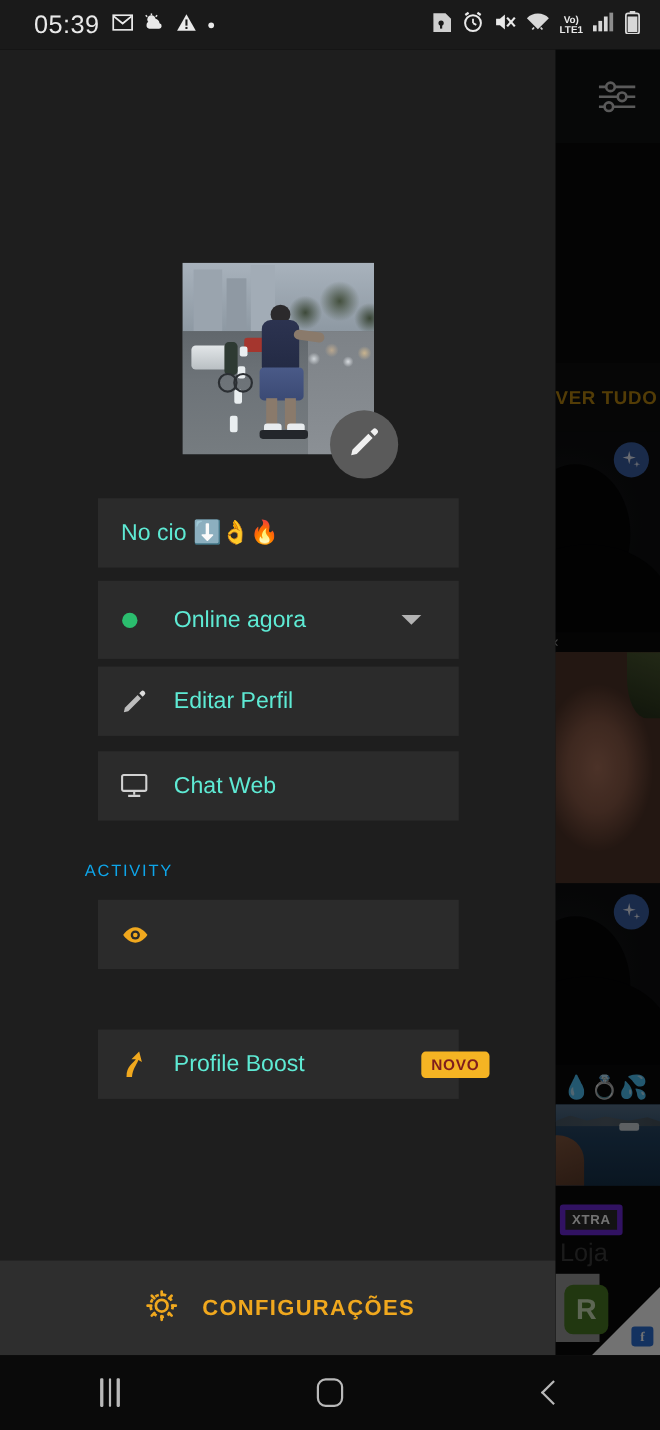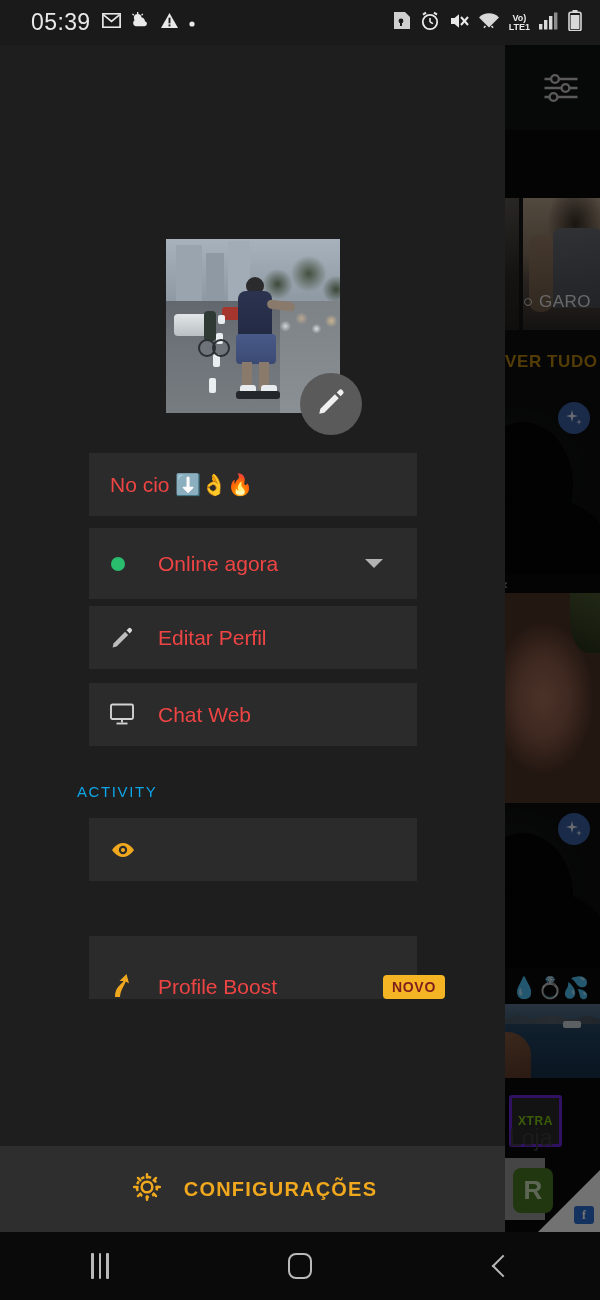--- a/index.html
+++ b/index.html
@@ -151,25 +151,25 @@
     background: linear-gradient(180deg,#59728b,#41607c); }
   .bg-sea .hills { position:absolute; left:0; top:8px; width:95px; height:12px;
     background: linear-gradient(90deg,#4a5a68,#55636f,#46545f); clip-path: polygon(0 60%,14% 18%,30% 55%,48% 25%,70% 58%,88% 30%,100% 62%,100% 100%,0 100%); }
   .bg-sea .boat1 { position:absolute; left:58px; top:17px; width:18px; height:7px; background:#cfd6da; border-radius:2px; }
   .bg-sea .shoulder { position:absolute; left:-22px; bottom:0; width:48px; height:46px;
     background: linear-gradient(160deg,#8a5c42,#5d3b2a); border-radius: 50% 50% 0 0; }
   .bg-xtra {
     position: absolute;
     left: 509px; top: 1095px;
     background: #2a2a2a;
-    color: #84cc16;
+    color: #ffffff;
     font-size: 12px; font-weight: bold; letter-spacing: .6px;
-    padding: 16px 6px;
+    padding: 2px 6px;
     border-radius: 3px;
-    border: 3px solid #6d28d9;
+    border: 5px solid #6d28d9;
   }
   .bg-loja {
     position: absolute;
     left: 509px; top: 1125px;
     font-size: 23px;
     color: #3d3d3d;
   }
   .bg-green-card {
     position: absolute;
     left: 505px; top: 1158px;
@@ -339,21 +339,21 @@
     padding-left: 21px;
   }
   .row-icon {
     width: 30px;
     display: flex; align-items: center;
     flex: 0 0 auto;
   }
   .row-label {
     margin-left: 18px;
     font-size: 21px;
-    color: #ef4444;
+    color: #5eead4;
   }
   .row-label.status-text {
     margin-left: 0;
     font-size: 21px;
   }
 
   .chevron-down {
     position: absolute;
     right: 34px;
     width: 0; height: 0;
@@ -450,28 +450,20 @@
           <line x1="1" y1="4" x2="23" y2="4"></line>
           <line x1="1" y1="10" x2="23" y2="10"></line>
           <line x1="1" y1="16" x2="23" y2="16"></line>
           <circle cx="8" cy="4" r="2.6" fill="#1a1a1a"></circle>
           <circle cx="15" cy="10" r="2.6" fill="#1a1a1a"></circle>
           <circle cx="7" cy="16" r="2.6" fill="#1a1a1a"></circle>
         </g>
       </svg>
     </div>
 
-    <div class="bg-row-cards">
-      <div class="bg-card-a"></div>
-      <div class="bg-card-b">
-        <div class="arm"></div>
-        <div class="torso"></div>
-      </div>
-      <div class="bg-card-label">○ GARO</div>
-    </div>
 
     <div class="bg-see-all-strip"></div>
     <div class="bg-see-all">VER TUDO</div>
 
     <div class="bg-tile silhouette" style="top:392px; height:183px;">
       <div class="head"></div>
       <div class="shoulders"></div>
       <div class="sparkle-badge">
         <svg width="20" height="20" viewBox="0 0 20 20">
           <path d="M8 2 L9.2 6.8 L14 8 L9.2 9.2 L8 14 L6.8 9.2 L2 8 L6.8 6.8 Z" fill="#e8eefb"></path>
@@ -686,21 +678,21 @@
       <div class="row" style="top:773px; height:63px;">
         <span class="row-icon">
           <svg width="26" height="18" viewBox="0 0 26 18">
             <path d="M13 2 C19.5 2 24 9 24 9 C24 9 19.5 16 13 16 C6.5 16 2 9 2 9 C2 9 6.5 2 13 2 Z" fill="#f0a81e"></path>
             <circle cx="13" cy="9" r="4.2" fill="#2b2b2b"></circle>
             <circle cx="13" cy="9" r="2.1" fill="#f0a81e"></circle>
           </svg>
         </span>
       </div>
 
-      <div class="row" style="top:891px; height:63px;align-items:flex-end;">
+      <div class="row" style="top:891px; height:63px;">
         <span class="row-icon">
           <svg width="24" height="26" viewBox="0 0 24 26">
             <path d="M5 24 C5 14 11 12 13.5 8 L9.5 8 L16.5 1 L19 10.5 L15.8 8.6 C14 13.5 10.5 17 10 24 Z" fill="#f0a81e"></path>
           </svg>
         </span>
         <span class="row-label">Profile Boost</span>
         <span class="novo-badge">NOVO</span>
       </div>
     </div>
 

